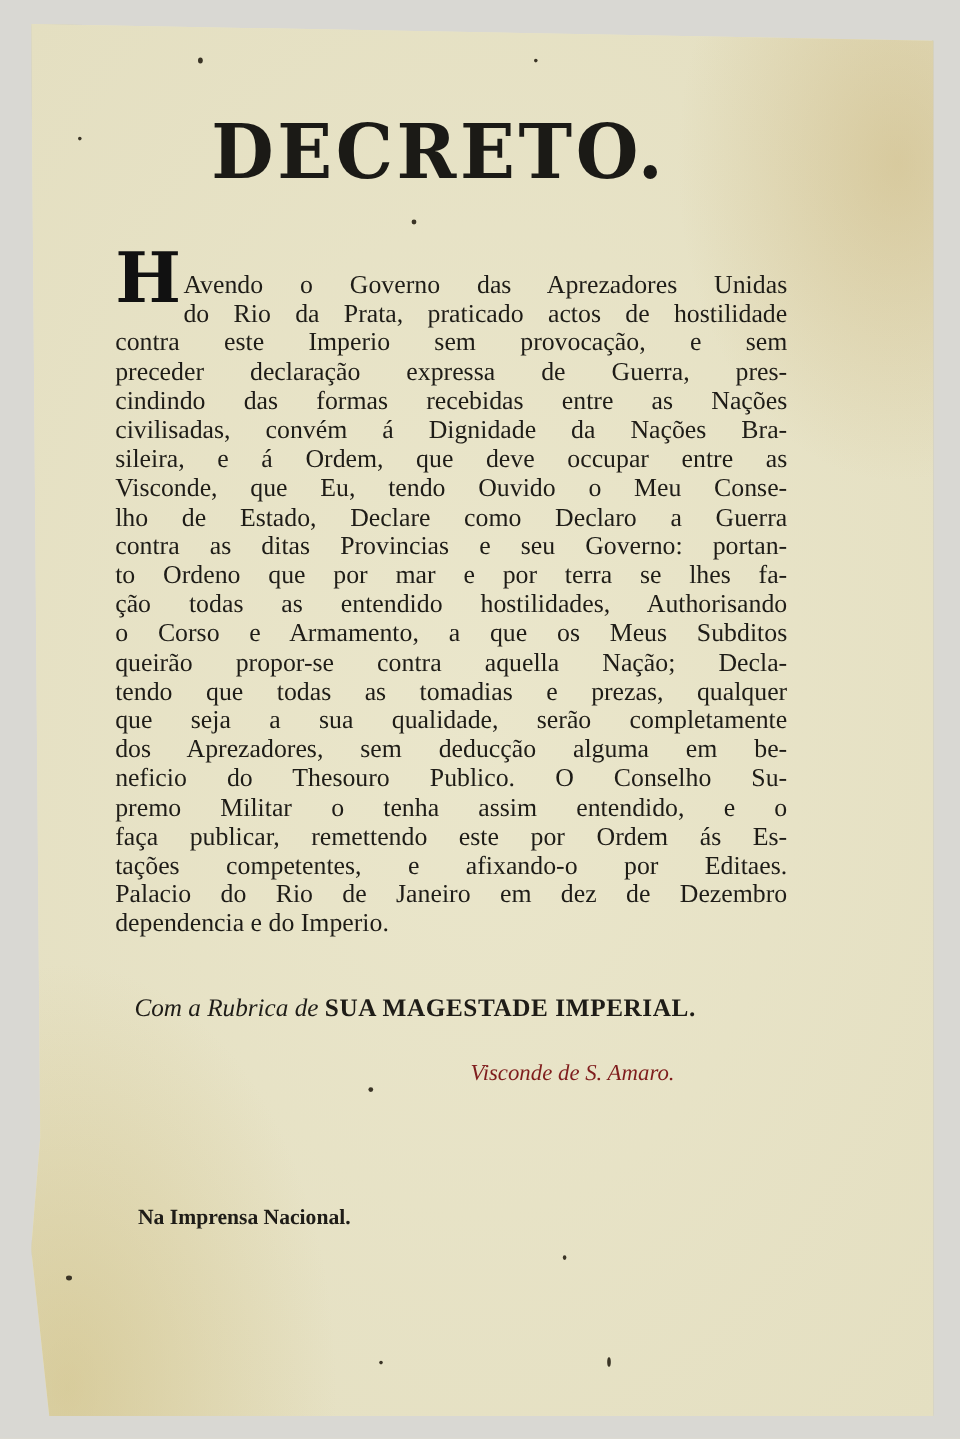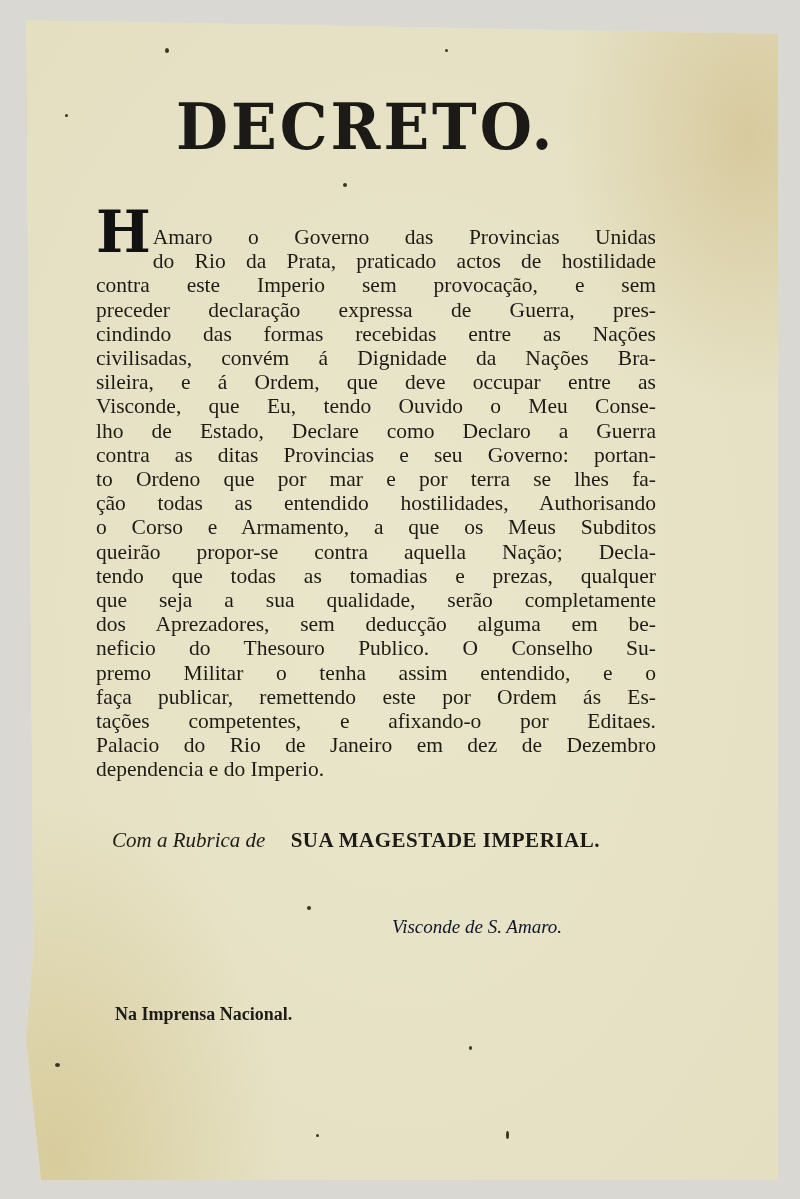--- a/index.html
+++ b/index.html
@@ -46,43 +46,43 @@
       margin: 2px 2px 0 0;
       color: #111;
     }
     .first-line { padding-top: 20px; }
     .rubrica {
       position: absolute; left: 112px; top: 828px;
       font-family: "Liberation Serif", serif;
       font-size: 21px; color: #1e1c17;
     }
     .rubrica em { }
-    .rubrica strong { font-weight: bold; letter-spacing: 0.5px; margin-left: 20px; }
+    .rubrica strong { font-weight: bold; letter-spacing: 0.5px; }
     .signature {
-      position: absolute; left: 392px; top: 916px;
+      position: absolute; left: 392px; top: 884px;
       font-family: "Liberation Serif", serif;
-      font-style: italic; font-size: 19px; color: #0f172a;
+      font-style: italic; font-size: 19px; color: #7f1d1d;
     }
     .imprint {
       position: absolute; left: 115px; top: 1004px;
       font-family: "Liberation Serif", serif;
       font-weight: bold; font-size: 18px; color: #1e1c17;
     }
     .speck { position: absolute; background: #3a3426; border-radius: 50%; }
   </style>
 </head>
 <body>
 
 <div class="paper"></div>
 
 <div class="title">DECRETO.</div>
 
 <div class="body-text">
   <span class="dropcap">H</span>
-  <span class="line first-line">Amaro o Governo das Provincias Unidas</span>
+  <span class="line first-line">Avendo o Governo das Aprezadores Unidas</span>
   <span class="line">do Rio da Prata, praticado actos de hostilidade</span>
   <span class="line">contra este Imperio sem provocação, e sem</span>
   <span class="line">preceder declaração expressa de Guerra, pres-</span>
   <span class="line">cindindo das formas recebidas entre as Nações</span>
   <span class="line">civilisadas, convém á Dignidade da Nações Bra-</span>
   <span class="line">sileira, e á Ordem, que deve occupar entre as</span>
   <span class="line">Visconde, que Eu, tendo Ouvido o Meu Conse-</span>
   <span class="line">lho de Estado, Declare como Declaro a Guerra</span>
   <span class="line">contra as ditas Provincias e seu Governo: portan-</span>
   <span class="line">to Ordeno que por mar e por terra se lhes fa-</span>

